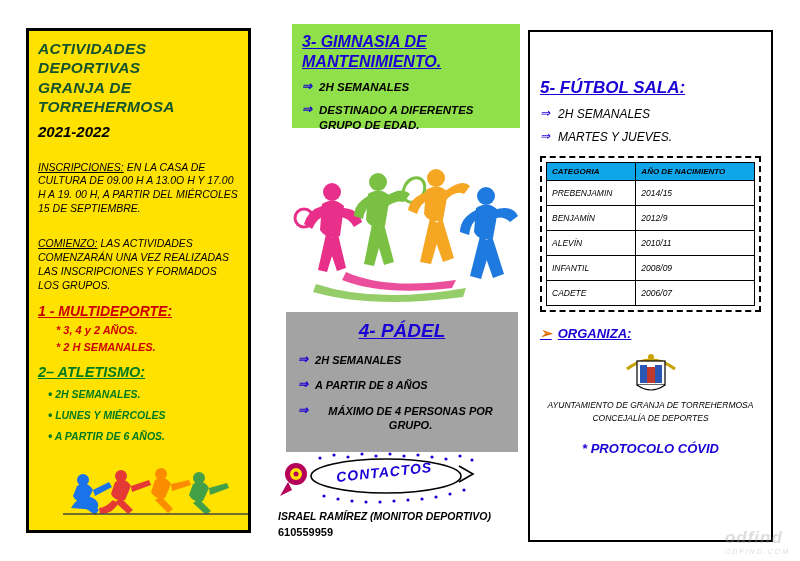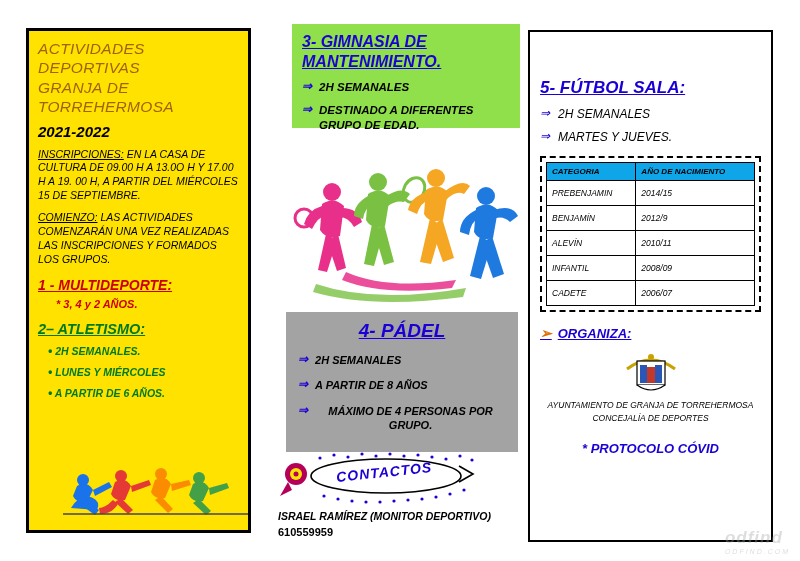--- a/index.html
+++ b/index.html
@@ -12,30 +12,30 @@
   }
   .poster{position:absolute;inset:0;}
 
   
   .left-panel{
     position:absolute;left:26px;top:28px;width:225px;height:505px;
     background:#ffe200;border:3px solid #000;box-sizing:border-box;
     padding:8px 9px;
   }
   .title-blue{
-    color:#a16207;font-weight:normal;font-style:italic;
+    color:#14532d;font-weight:bold;font-style:italic;
     font-size:15.5px;line-height:1.25;letter-spacing:.3px;
   }
   .title-black{
     color:#000;font-weight:bold;font-style:italic;font-size:15px;
     margin-top:6px;
   }
   .para{
     color:#000;font-style:italic;font-size:10.5px;line-height:1.33;
-    margin-top:8px;
+    margin-top:21px;
   }
   .para u{text-decoration:underline;}
   .sec-red{
     color:#cc0000;font-weight:bold;font-style:italic;font-size:14px;
     margin-top:10px;text-decoration:underline;
   }
   .bul-red{color:#cc0000;font-style:italic;font-weight:bold;font-size:11px;margin:5px 0 0 18px;}
   .sec-green{
     color:#007a1f;font-weight:bold;font-style:italic;font-size:14.5px;
     margin-top:11px;text-decoration:underline;
@@ -148,20 +148,21 @@
 
     <div class="para">
       <u>INSCRIPCIONES:</u><span> EN LA CASA DE CULTURA DE 09.00 H A 13.0O H Y 17.00 H A 19. 00 H, A PARTIR DEL MIÉRCOLES 15 DE SEPTIEMBRE.</span>
     </div>
     <div class="para">
       <u>COMIENZO:</u><span> LAS ACTIVIDADES COMENZARÁN UNA VEZ REALIZADAS LAS INSCRIPCIONES Y FORMADOS LOS GRUPOS.</span>
     </div>
 
     <div class="sec-red">1 - MULTIDEPORTE:</div>
     <div class="bul-red">* 3, 4 y 2 AÑOS.</div>
+    <div class="bul-red">* 2 H SEMANALES.</div>
 
     <div class="sec-green">2– ATLETISMO:</div>
     <div class="bul-green"><span class="dot">•</span> <span>2H SEMANALES.</span></div>
     <div class="bul-green"><span class="dot">•</span> <span>LUNES Y MIÉRCOLES</span></div>
     <div class="bul-green"><span class="dot">•</span> <span>A PARTIR DE  6 AÑOS.</span></div>
 
     <svg class="runners" viewBox="0 0 185 56">
       <g>
         <path d="M8 48 q10 -16 22 -10 q8 4 4 12 z" fill="#1a73e8"></path>
         <circle cx="20" cy="20" r="6" fill="#1a73e8"></circle>

